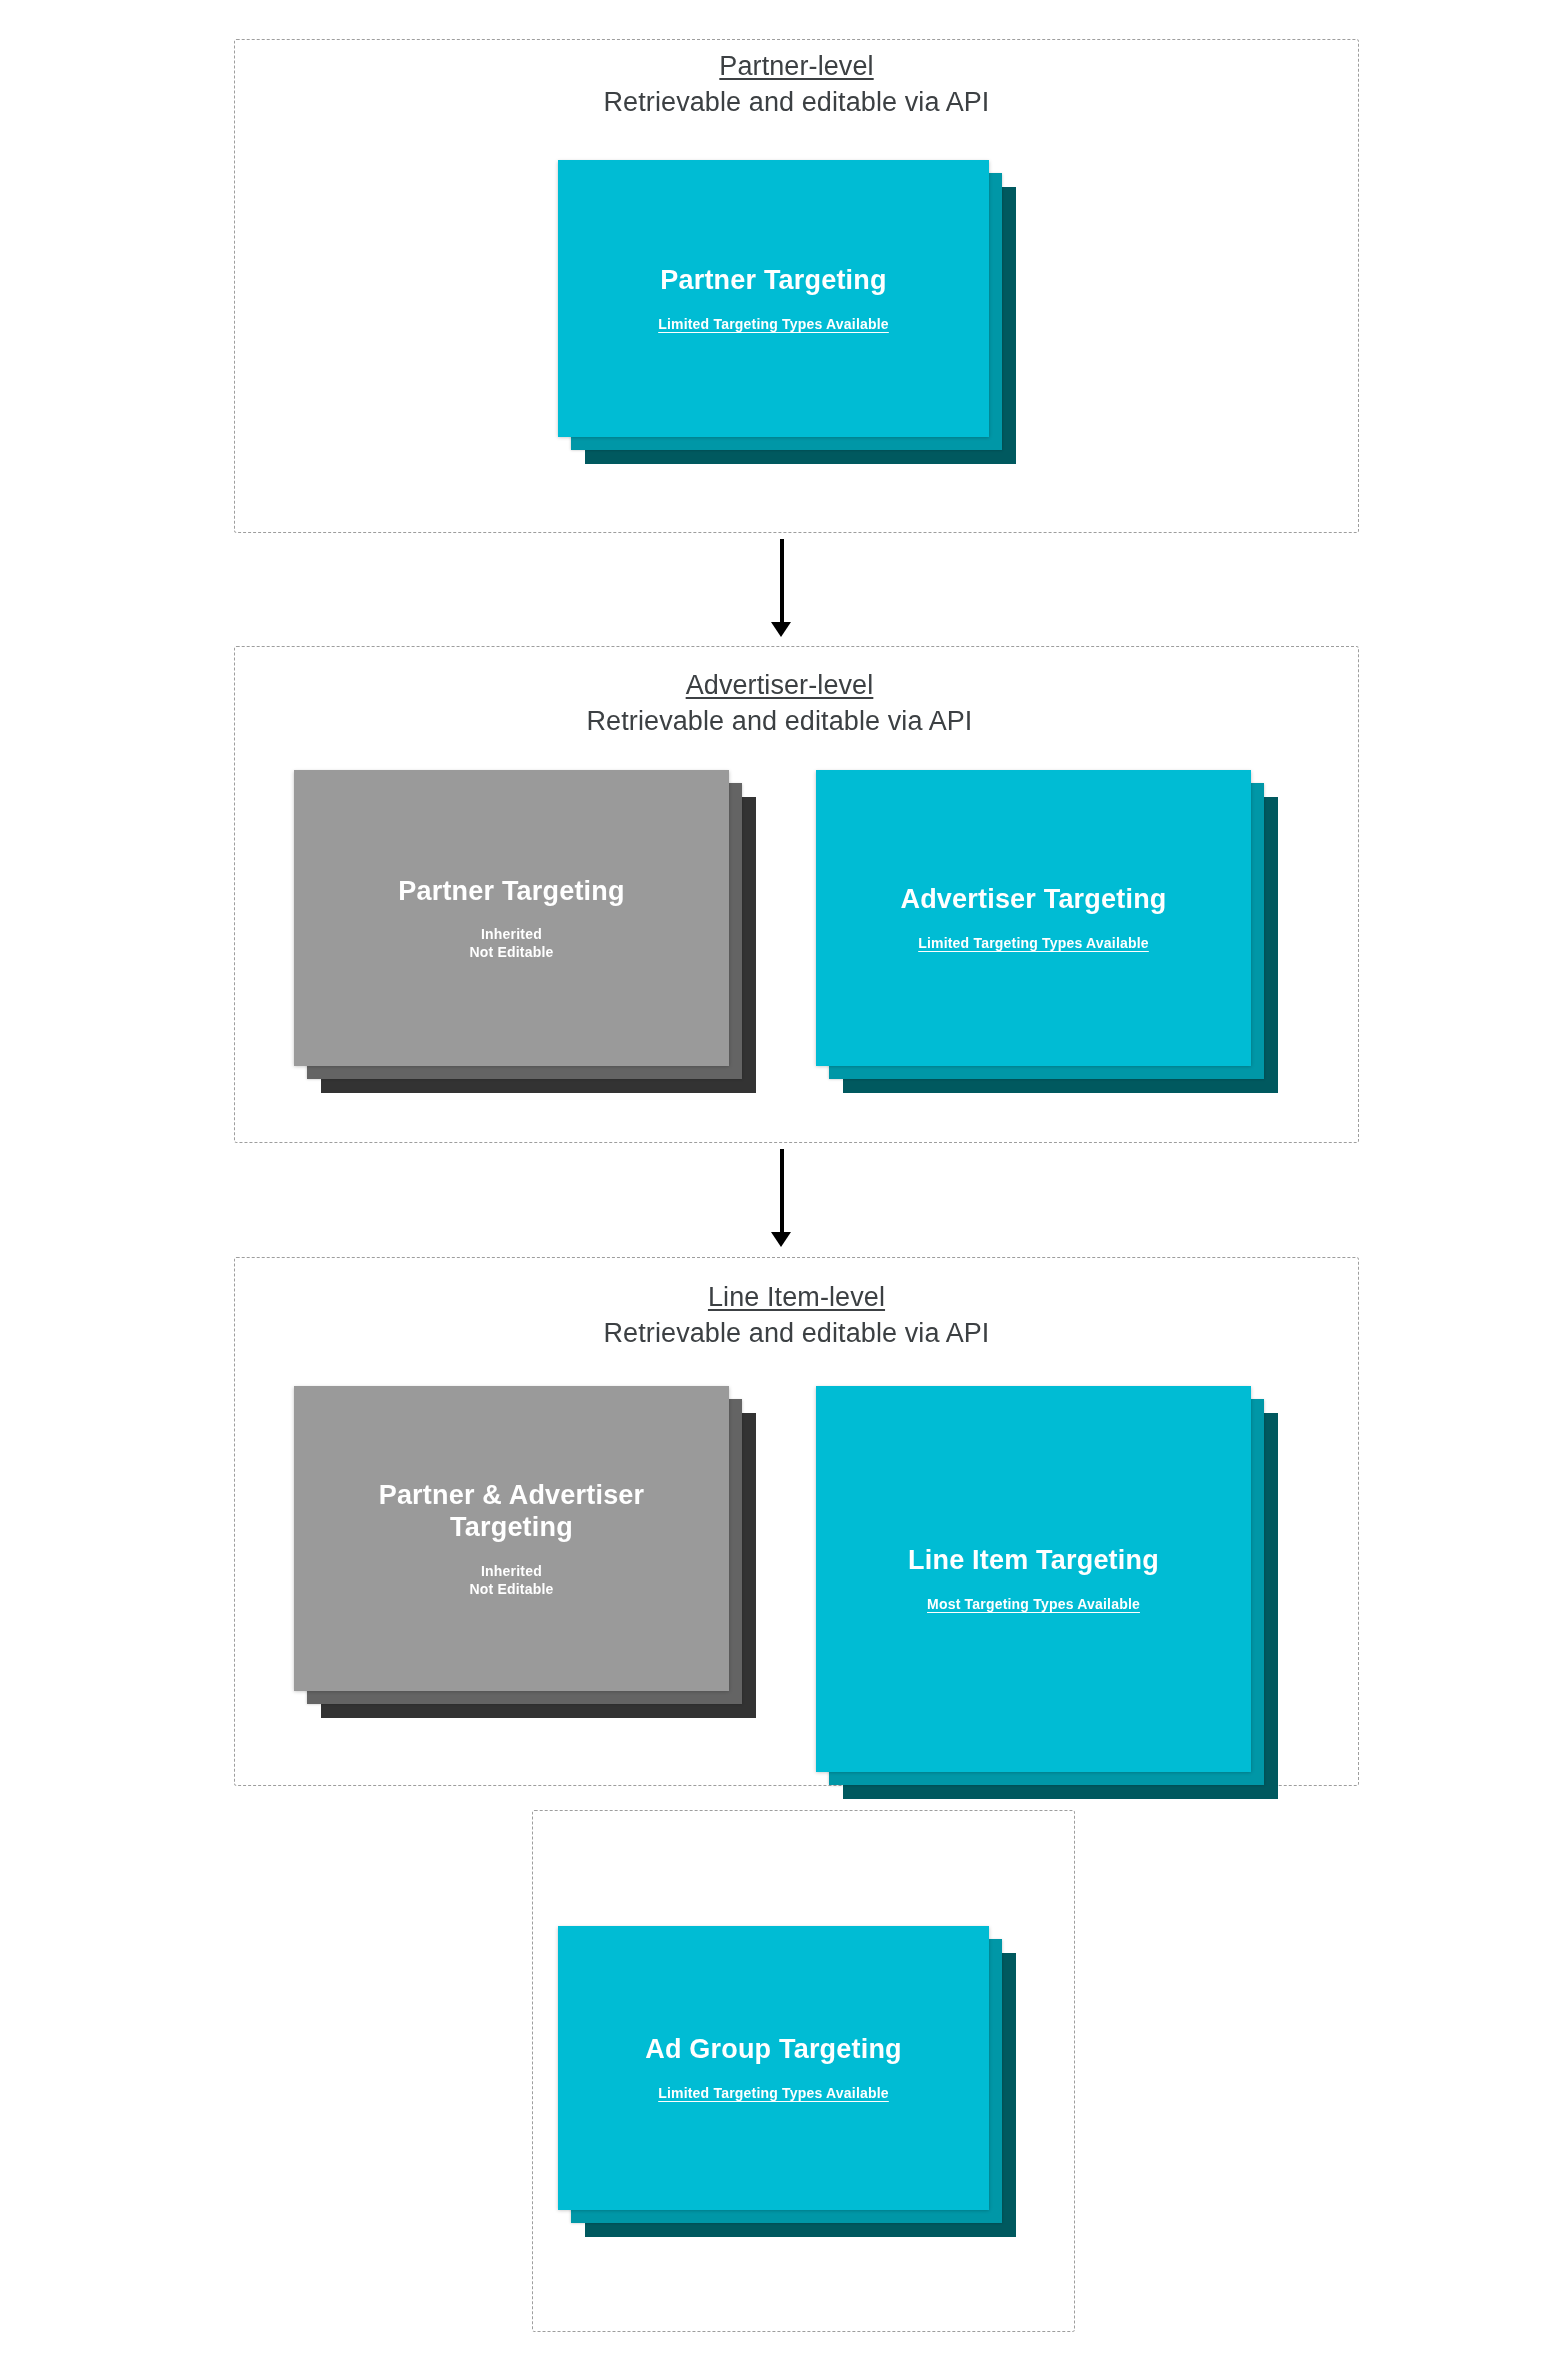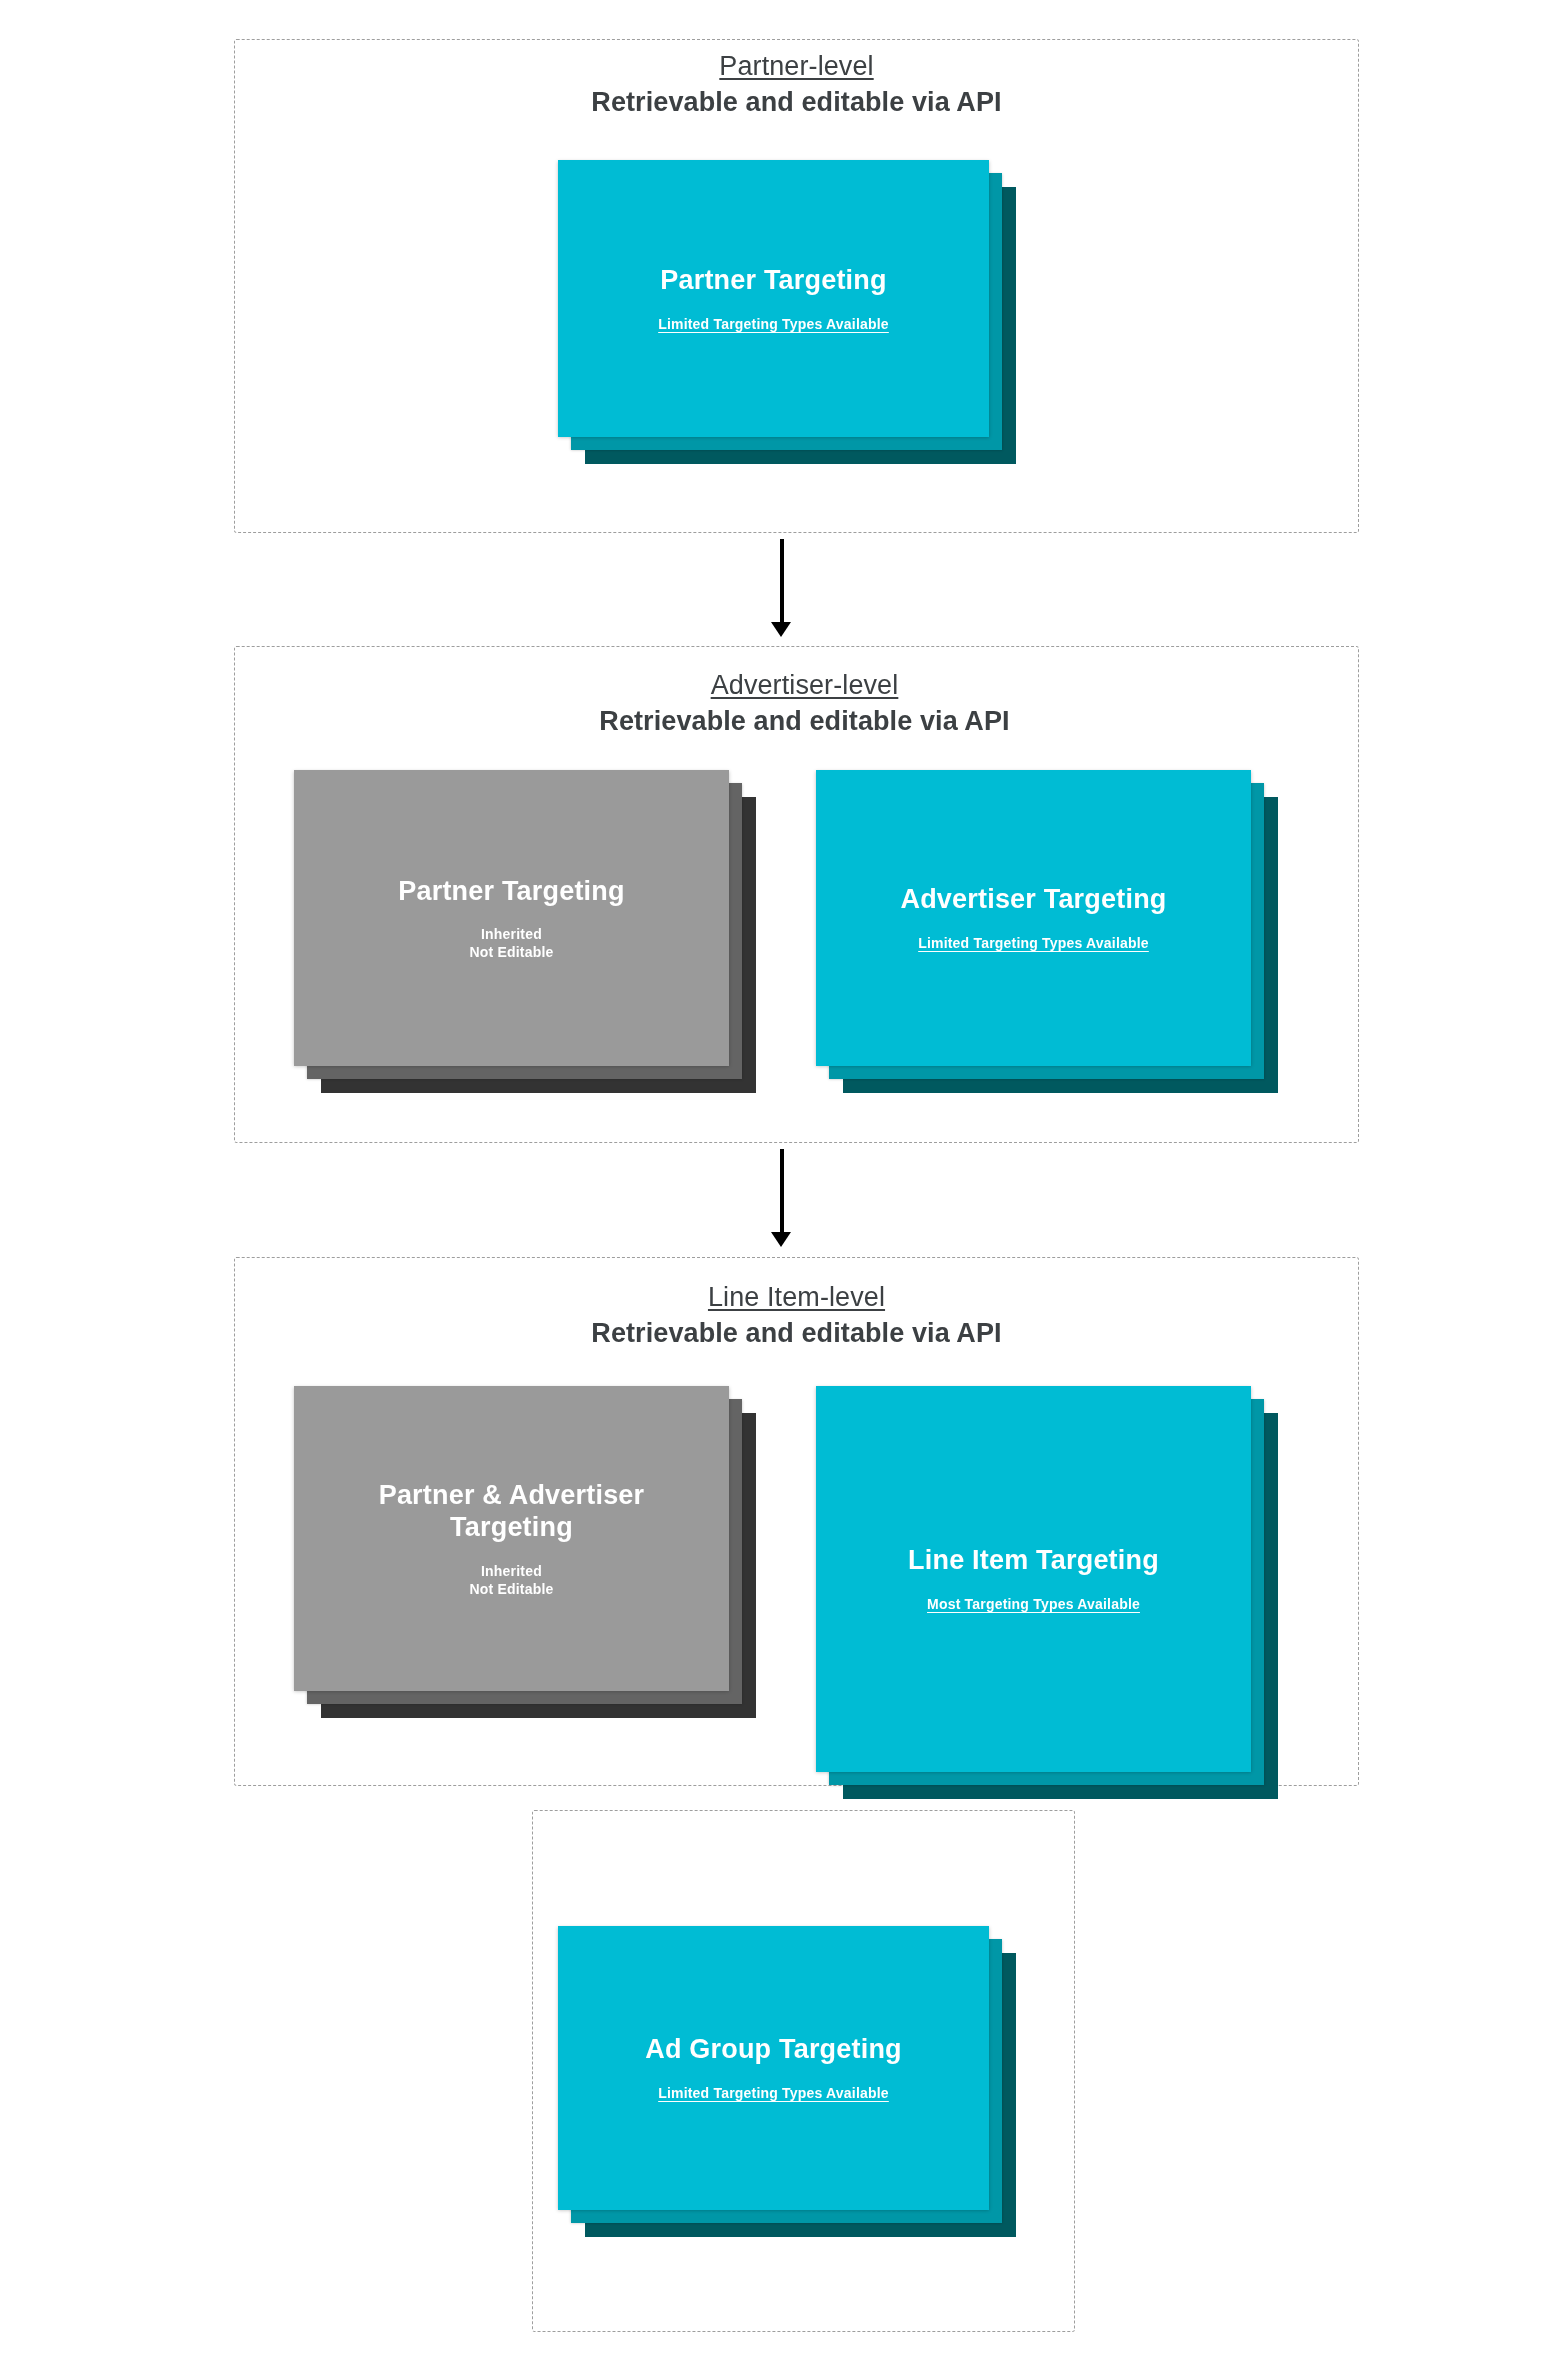--- a/index.html
+++ b/index.html
@@ -39,21 +39,21 @@
     font-size: 27px;
     font-weight: 400;
     color: #3c4043;
     text-decoration: underline;
     text-underline-offset: 2.7px;
     letter-spacing: 0.1px;
   }
   .panel-sub {
     display: block;
     font-size: 27px;
-    font-weight: 700;
+    font-weight: 400;
     color: #3c4043;
     margin-top: 4.5px;
     letter-spacing: 0.1px;
   }
   .panel-sub.alert { color: #ff2000; }
 
   
   .stack {
     position: absolute;
   }
@@ -155,21 +155,21 @@
     </div>
   </div>
 
   <div class="connector" style="left:764px; top:539px; height:98px;">
     <div class="shaft" style="height:83px;"></div>
     <div class="head" style="top:83px;"></div>
   </div>
 
   <div class="level-panel" style="left:234px; top:646px; width:1125px; height:497px;"></div>
 
-  <div class="panel-header" style="left:242px; top:670px; width:1125px;">
+  <div class="panel-header" style="left:217px; top:670px; width:1125px;">
     <span class="panel-title">Advertiser-level</span>
     <span class="panel-sub">Retrievable and editable via API</span>
   </div>
 
   <div class="stack grey" style="left:294px; top:770px; width:435px; height:296px;">
     <div class="layer back2"></div>
     <div class="layer back1"></div>
     <div class="layer front">
       <div class="card-title">Partner Targeting</div>
       <div class="card-sub" style="white-space:pre-line;">Inherited

